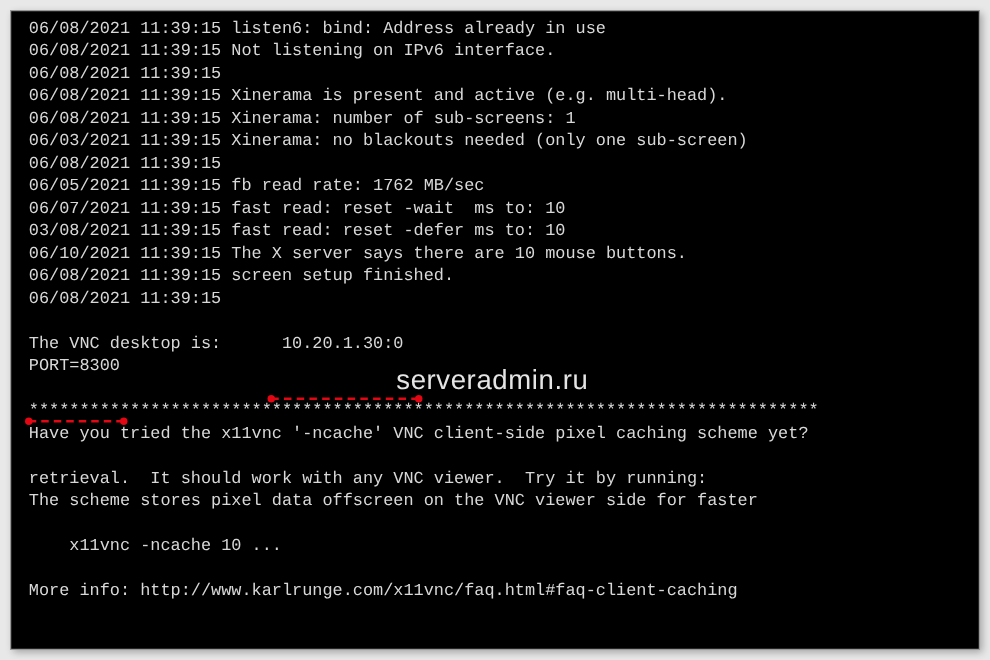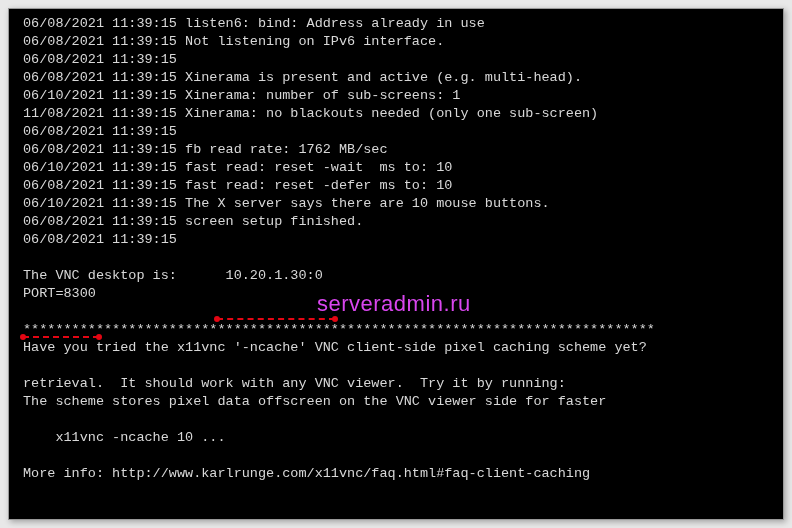--- a/index.html
+++ b/index.html
@@ -31,21 +31,21 @@
       font-size: 13.5px;
       line-height: 18px;
       white-space: pre;
       font-family: 'Courier New', 'Consolas', monospace;
     }
     .term-blank {
       height: 18px;
     }
     .watermark {
       position: absolute;
-      color: #d946ef;
+      color: #e5e5e5;
       font-family: Arial, sans-serif;
       font-size: 22px;
       font-weight: normal;
       letter-spacing: 0.5px;
       left: 308px;
       top: 282px;
       pointer-events: none;
     }
     .underline {
       position: absolute;
@@ -75,26 +75,26 @@
     }
   </style>
 </head>
 <body>
 
 <div class="terminal-window">
   <div class="term-line">06/08/2021 11:39:15 listen6: bind: Address already in use</div>
   <div class="term-line">06/08/2021 11:39:15 Not listening on IPv6 interface.</div>
   <div class="term-line">06/08/2021 11:39:15</div>
   <div class="term-line">06/08/2021 11:39:15 Xinerama is present and active (e.g. multi-head).</div>
-  <div class="term-line">06/10/2021 11:39:15 Xinerama: number of sub-screens: 1</div>
-  <div class="term-line">11/08/2021 11:39:15 Xinerama: no blackouts needed (only one sub-screen)</div>
+  <div class="term-line">06/08/2021 11:39:15 Xinerama: number of sub-screens: 1</div>
+  <div class="term-line">06/03/2021 11:39:15 Xinerama: no blackouts needed (only one sub-screen)</div>
   <div class="term-line">06/08/2021 11:39:15</div>
-  <div class="term-line">06/08/2021 11:39:15 fb read rate: 1762 MB/sec</div>
-  <div class="term-line">06/10/2021 11:39:15 fast read: reset -wait  ms to: 10</div>
-  <div class="term-line">06/08/2021 11:39:15 fast read: reset -defer ms to: 10</div>
+  <div class="term-line">06/05/2021 11:39:15 fb read rate: 1762 MB/sec</div>
+  <div class="term-line">06/07/2021 11:39:15 fast read: reset -wait  ms to: 10</div>
+  <div class="term-line">03/08/2021 11:39:15 fast read: reset -defer ms to: 10</div>
   <div class="term-line">06/10/2021 11:39:15 The X server says there are 10 mouse buttons.</div>
   <div class="term-line">06/08/2021 11:39:15 screen setup finished.</div>
   <div class="term-line">06/08/2021 11:39:15</div>
   <div class="term-blank"></div>
   <div class="term-line">The VNC desktop is:      10.20.1.30:0</div>
   <div class="term-line">PORT=8300</div>
   <div class="term-blank"></div>
   <div class="term-line">******************************************************************************</div>
   <div class="term-line">Have you tried the x11vnc '-ncache' VNC client-side pixel caching scheme yet?</div>
   <div class="term-blank"></div>

